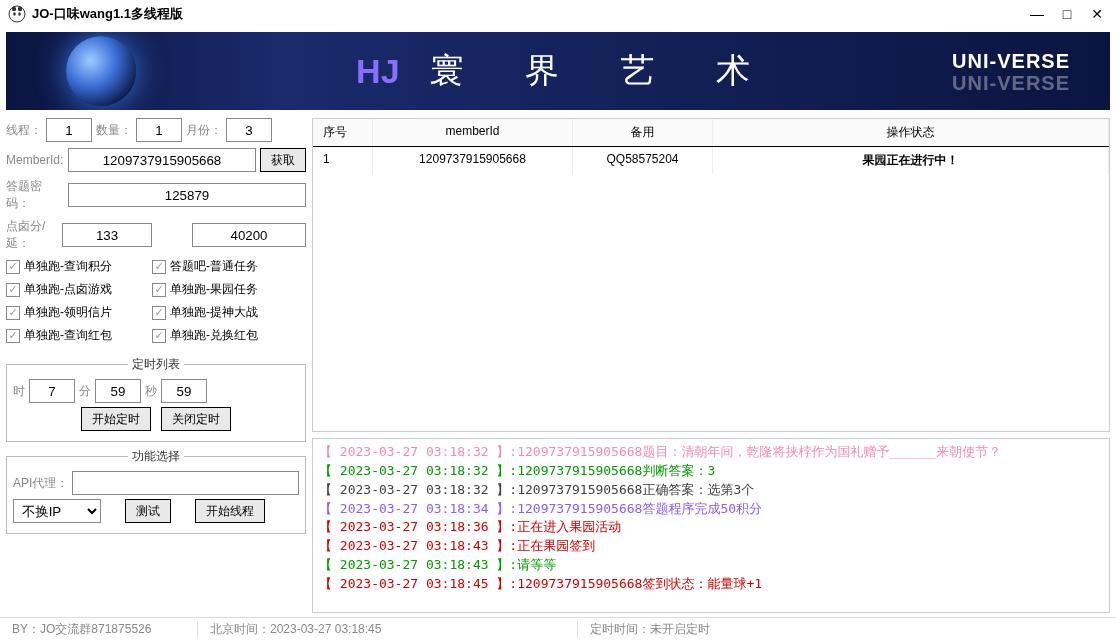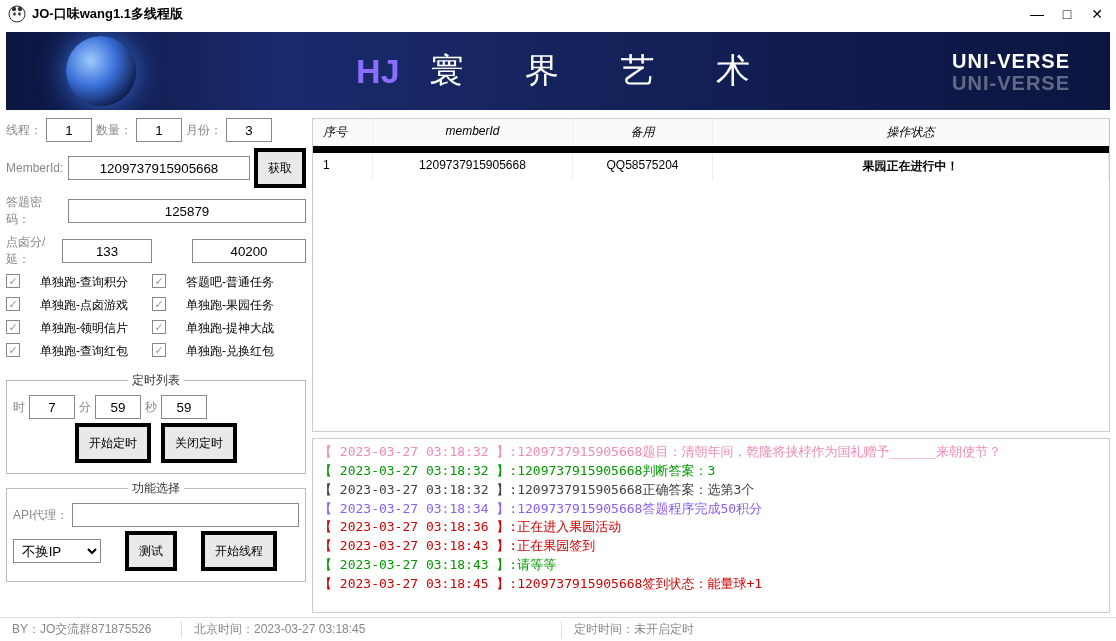--- a/index.html
+++ b/index.html
@@ -14,32 +14,32 @@
 .banner .cn { font-size: 34px; letter-spacing: 26px; font-weight: 500; }
 .banner .en { position: absolute; right: 40px; top: 18px; font-size: 20px; font-weight: bold; letter-spacing: 1px; }
 .banner .en2 { position: absolute; right: 40px; top: 40px; font-size: 20px; font-weight: bold; letter-spacing: 1px; opacity: .35; }
 .main { flex: 1; display: flex; padding: 4px 6px; gap: 6px; min-height: 0; }
 .leftcol { width: 300px; display: flex; flex-direction: column; gap: 2px; }
 .row { display: flex; align-items: center; gap: 4px; margin-bottom: 4px; }
 .lbl { color: #888; font-size: 12px; }
 .numbox, .txtbox { height: 24px; border: 1px solid #888; text-align: center; background: #fff; }
 .numbox { width: 46px; }
 .txtbox { flex: 1; }
-.btn { height: 40px; padding: 0 10px; background: #e9e9e9; border: 4px solid #000000; cursor: pointer; font-size: 12px; }
+.btn { height: 24px; padding: 0 10px; background: #e9e9e9; border: 1px solid #000000; cursor: pointer; font-size: 12px; }
 .cbrow { display: flex; gap: 6px; margin-bottom: 6px; }
-.cb { display: flex; align-items: flex-start; gap: 20px; width: 140px; }
+.cb { display: flex; align-items: center; gap: 4px; width: 140px; }
 .cb .mark { width: 14px; height: 14px; background: #fff; border: 1px solid #888; display: flex; align-items: center; justify-content: center; }
 .cb .mark::after { content: "✓"; color: #999; font-size: 11px; }
 fieldset { border: 1px solid #bbb; padding: 6px; margin-top: 4px; }
 fieldset legend { font-size: 12px; padding: 0 4px; text-align: center; color: #333; }
 select { height: 24px; border: 1px solid #888; background: #fff; padding: 0 4px; }
 .rightcol { flex: 1; display: flex; flex-direction: column; min-height: 0; }
 .table { border: 1px solid #ccc; flex: 1; display: flex; flex-direction: column; min-height: 0; }
 .thead, .trow { display: flex; }
-.thead { background: #fafafa; border-bottom: 7px solid #000000; font-style: italic; }
+.thead { background: #fafafa; border-bottom: 1px solid #000000; }
 .th, .td { padding: 5px 6px; border-right: 1px solid #eee; text-align: center; overflow: hidden; }
 .c1 { width: 60px; text-align: left; padding-left: 10px; }
 .c2 { width: 200px; }
 .c3 { width: 140px; }
 .c4 { flex: 1; }
 .tbody { flex: 1; overflow: auto; }
 .logbox { height: 175px; border: 1px solid #ccc; margin-top: 6px; padding: 4px 6px; font-family: Consolas, monospace; font-size: 13px; overflow: auto; line-height: 1.45; }
 .logline { white-space: nowrap; }
 .statusbar { height: 24px; display: flex; align-items: center; border-top: 1px solid #ddd; color: #888; font-size: 12px; }
 .statusbar > div { padding: 0 12px; border-right: 1px solid #ddd; }
@@ -194,16 +194,16 @@
         <div class="logline" style="color: #8b5cf6;">【 2023-03-27 03:18:34 】:1209737915905668答题程序完成50积分</div>
         <div class="logline" style="color: rgb(208, 0, 0);">【 2023-03-27 03:18:36 】:正在进入果园活动</div>
         <div class="logline" style="color: rgb(208, 0, 0);">【 2023-03-27 03:18:43 】:正在果园签到</div>
         <div class="logline" style="color: rgb(0, 153, 0);">【 2023-03-27 03:18:43 】:请等等</div>
         <div class="logline" style="color: rgb(208, 0, 0);">【 2023-03-27 03:18:45 】:1209737915905668签到状态：能量球+1</div>
       </div>
   </div>
 </div>
 
 <div class="statusbar">
-  <div style="width:182px">BY：JO交流群871875526</div>
+  <div style="width:198px">BY：JO交流群871875526</div>
   <div style="width:380px"><span>北京时间：</span><span>2023-03-27 03:18:45</span></div>
   <div style="flex:1"><span>定时时间：</span><span>未开启定时</span></div>
 </div>
 
 </body></html>

